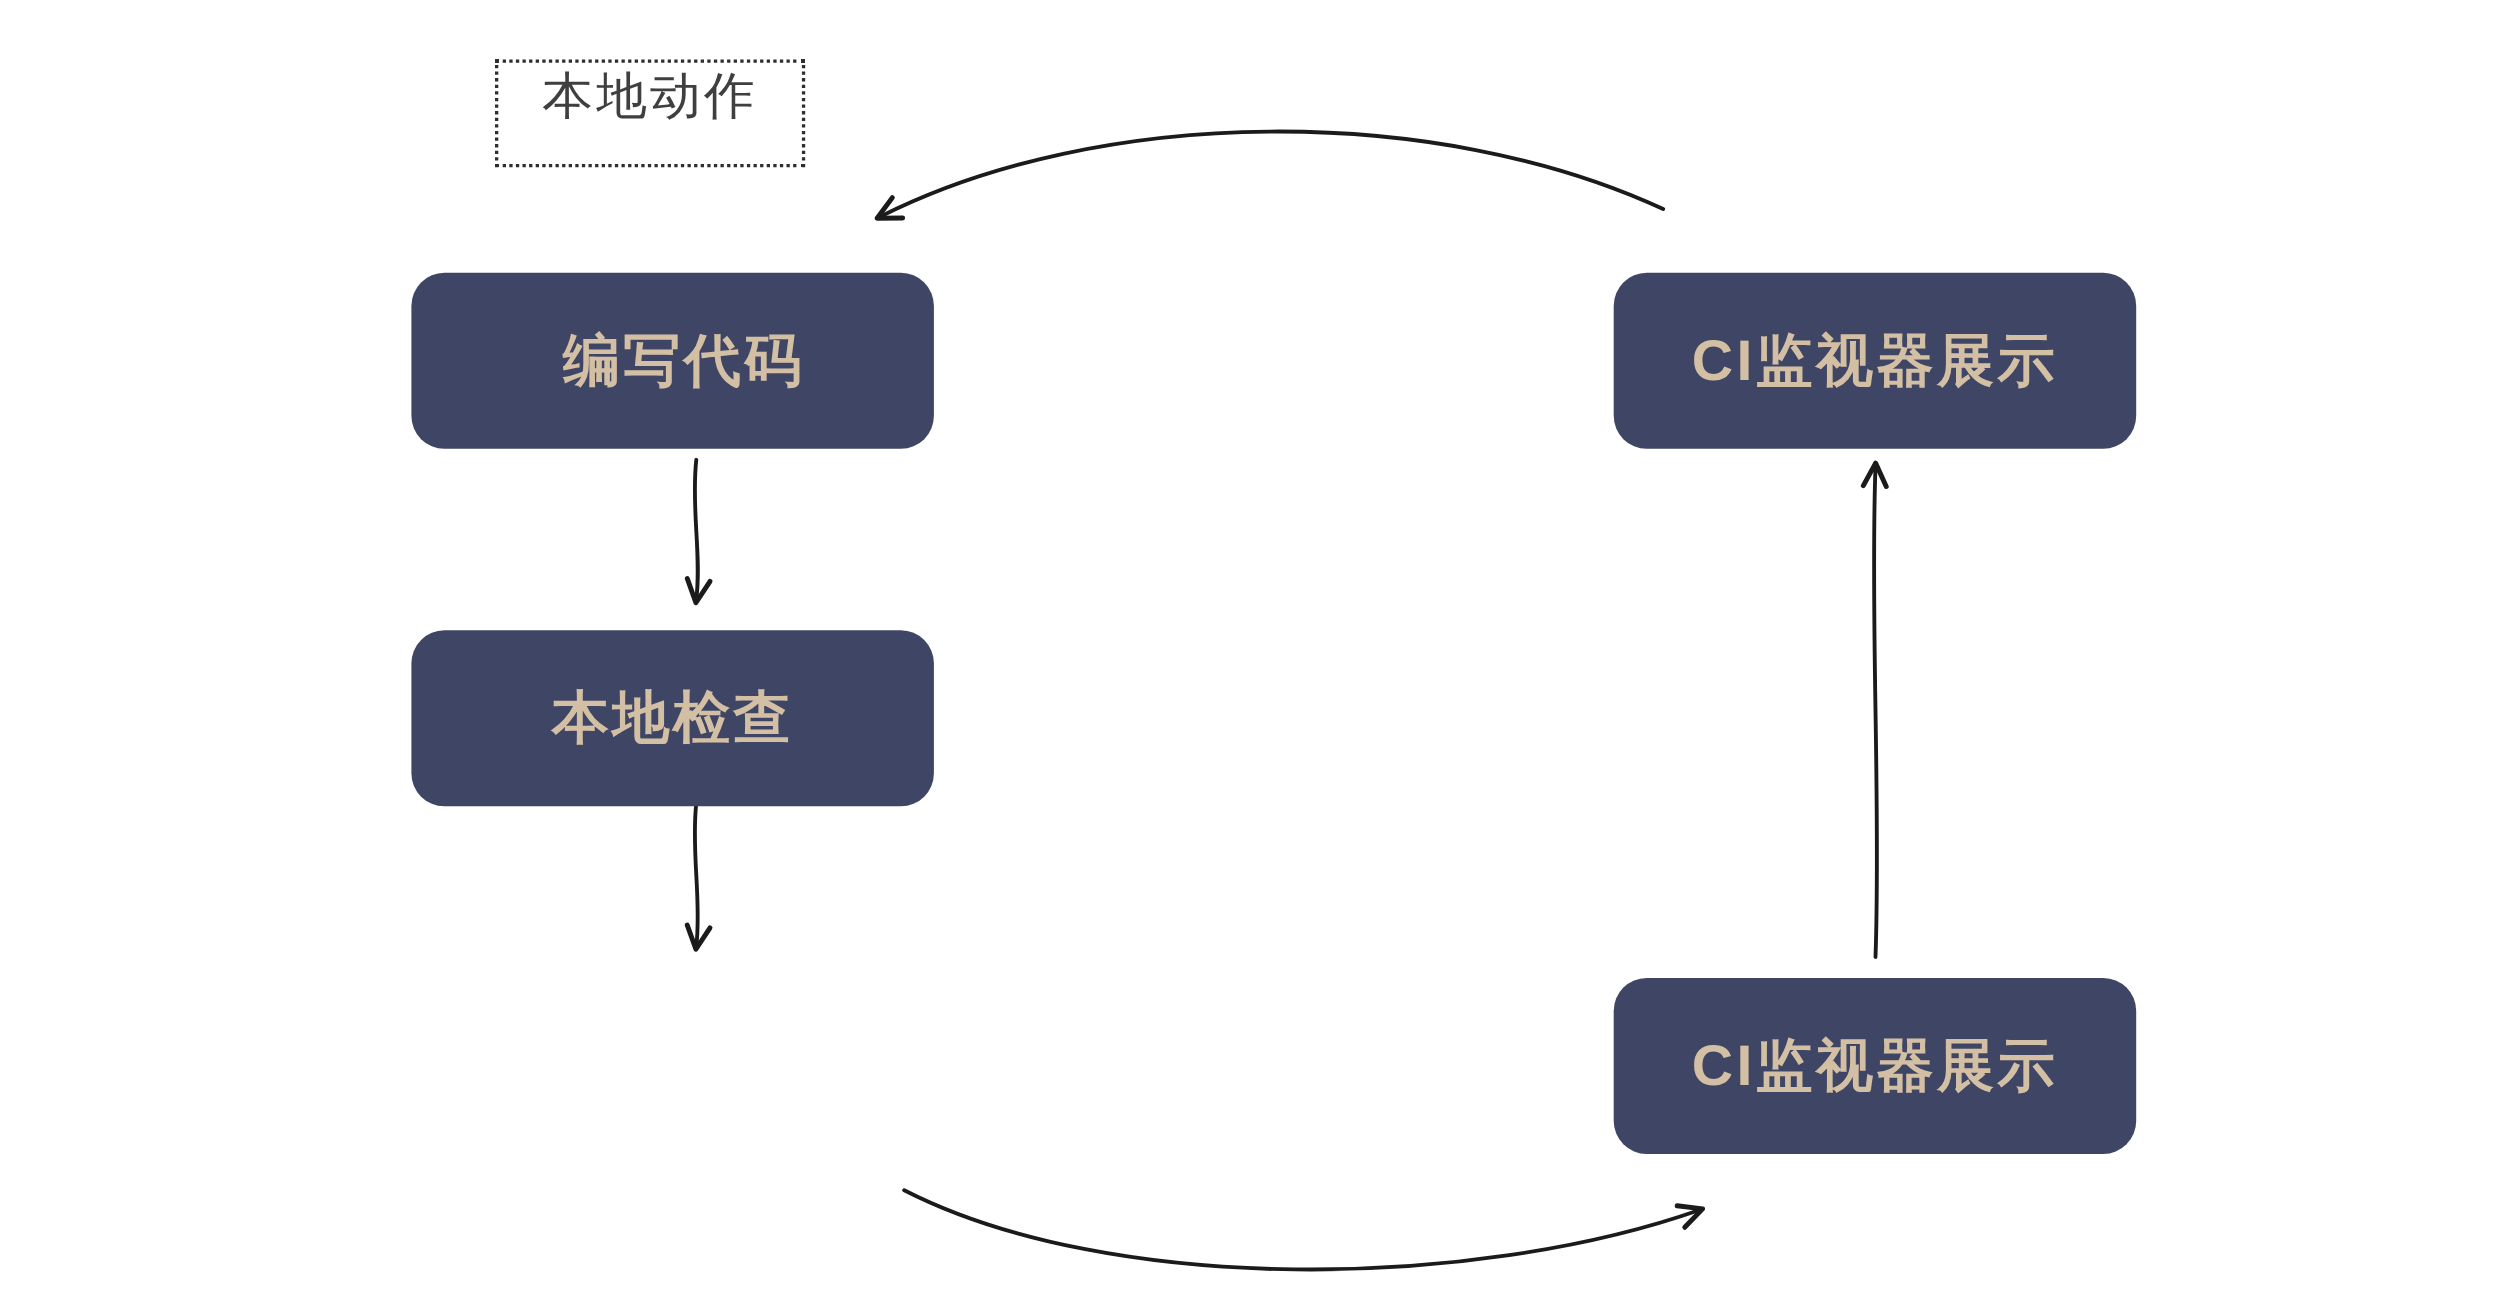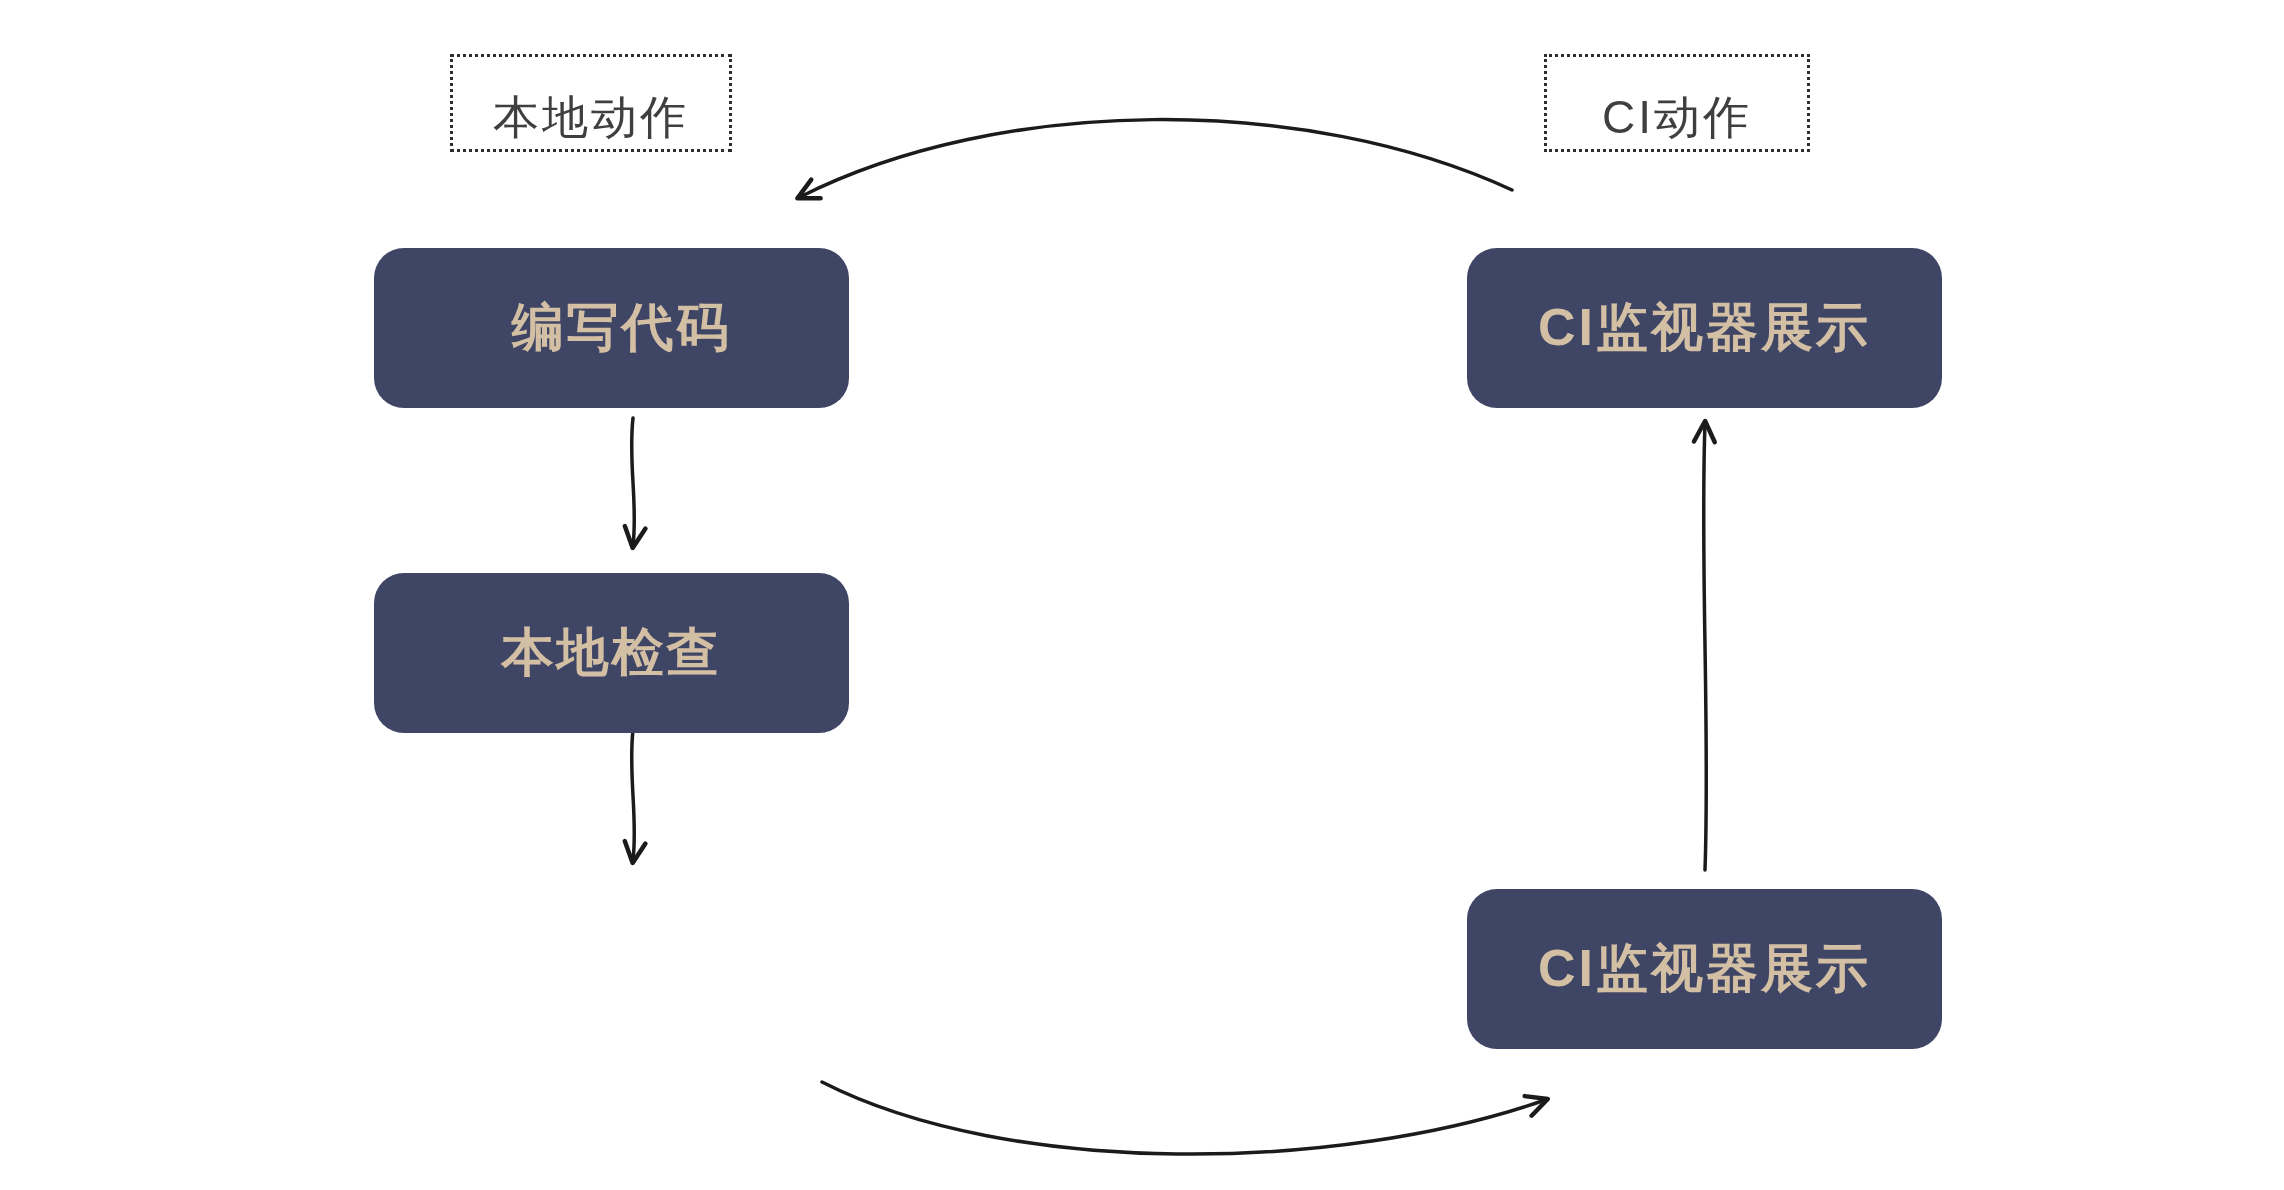--- a/index.html
+++ b/index.html
@@ -36,21 +36,21 @@
   .arrow-head{
     fill:none;
     stroke:var(--arrow);
     stroke-width:3;
     stroke-linecap:round;
     stroke-linejoin:round;
   }
   .group-label{
     position:absolute;
     display:flex;
-    align-items:flex-end;
+    align-items:flex-start;
     justify-content:center;
     border:3px dotted #2e2e2e;
     color:var(--label-text);
     font-size:46px;
     letter-spacing:3px;
     background:var(--background);
   }
   .group-label.local{left:450px;top:54px;width:282px;height:98px;}
   .group-label.ci{left:1544px;top:54px;width:266px;height:98px;}
   .node{
@@ -93,23 +93,20 @@
 
     <path class="arrow-line" d="M 1705 870 C 1710 728, 1700 562, 1705 424" marker-end="url(#arrowhead)"></path>
 
     <path class="arrow-line" d="M 1512 190 C 1305 94, 1000 96, 800 197" marker-end="url(#arrowhead)"></path>
   </svg>
 
   <div class="group-label local">
     <span>本地动作</span>
   </div>
 
-  <div class="group-label ci">
-    <span>CI动作</span>
-  </div>
 
   <div class="node write-code">
     <span>编写代码</span>
   </div>
 
   <div class="node local-check">
     <span>本地检查</span>
   </div>
 
 

